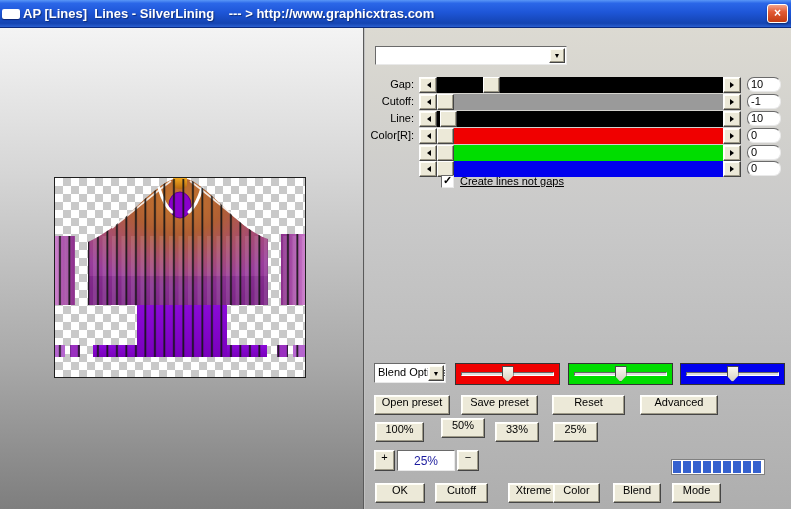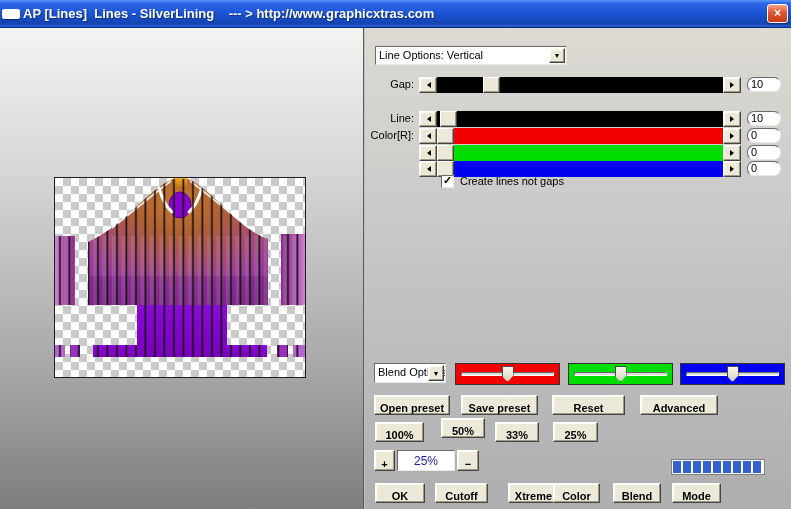--- a/index.html
+++ b/index.html
@@ -24,39 +24,39 @@
   .preview{position:absolute;left:54px;top:149px;width:252px;height:201px;border:1px solid #1f1f1f;
     background-color:#fff;
     background-image:linear-gradient(45deg,#c9c9c9 25%,transparent 25%,transparent 75%,#c9c9c9 75%),
                      linear-gradient(45deg,#c9c9c9 25%,transparent 25%,transparent 75%,#c9c9c9 75%);
     background-size:16px 16px;background-position:0 0,8px 8px;}
   .preview svg{display:block;}
   
   .raised{background:#ece9d8;border:1px solid;border-color:#ffffff #454545 #454545 #ffffff;
     box-shadow:inset -1px -1px 0 #9e9a88,inset 1px 1px 0 #fffef6;}
   .sunken{background:#fff;border:1px solid;border-color:#6a6a6a #e9e9e9 #e9e9e9 #6a6a6a;}
-  .btn{position:absolute;height:20px;font-size:11px;color:#000;display:flex;align-items:flex-end;justify-content:center;cursor:pointer;font-weight:bold;}
+  .btn{position:absolute;height:20px;font-size:11px;color:#000;display:flex;align-items:flex-start;justify-content:center;cursor:pointer;}
   
   .combo{position:absolute;height:19px;}
   .combo .field{position:absolute;inset:0;padding:2px 18px 0 3px;font-size:11px;overflow:hidden;white-space:nowrap;}
   .combo .drop{position:absolute;right:1px;top:1px;bottom:1px;width:16px;display:flex;align-items:center;justify-content:center;font-size:7px;cursor:pointer;}
   
   .srow{position:absolute;left:366px;width:415px;height:16px;display:flex;align-items:stretch;}
   .slabel{width:53px;text-align:right;padding-right:5px;font-size:11px;line-height:14px;color:#000;}
   .sbtn{width:18px;display:flex;align-items:center;justify-content:center;cursor:pointer;}
   .strack{flex:1;position:relative;background:#000;cursor:pointer;}
   .sthumb{position:absolute;top:0;bottom:0;width:17px;background:#ece9d8;border:1px solid;border-color:#fff #454545 #454545 #fff;box-shadow:inset -1px -1px 0 #9e9a88;cursor:ew-resize;}
   .sval{width:34px;margin-left:6px;font-size:11px;line-height:13px;padding-left:3px;height:15px;border-radius:7px;}
   .tri-l{width:0;height:0;border:3px solid transparent;border-right:4px solid #000;margin-right:2px;}
   .tri-r{width:0;height:0;border:3px solid transparent;border-left:4px solid #000;margin-left:2px;}
   
   .cbx{position:absolute;left:441px;top:175px;width:13px;height:13px;cursor:pointer;}
   .cbx .mark{display:none;position:absolute;left:1px;top:-2px;font-size:11px;font-weight:bold;color:#000;}
   .cbx.checked .mark{display:block;}
-  .cbx-label{position:absolute;left:460px;top:175px;font-size:11px;color:#000;}
+  .cbx-label{position:absolute;left:460px;top:175px;font-size:11px;color:#000;text-decoration:underline;}
   
   .wm{position:absolute;left:368px;top:281px;width:150px;text-align:center;color:#9d9fae;
     text-shadow:1px 1px 0 rgba(255,255,255,.75),-1px -1px 1px rgba(70,70,95,.45);}
   .wm1{font-size:21px;font-weight:bold;letter-spacing:1px;font-family:"DejaVu Sans",sans-serif;}
   .wm2{font-size:12px;margin-top:2px;}
   
   .mixer{position:absolute;top:363px;width:105px;height:22px;border:1px solid #333;cursor:pointer;}
   .groove{position:absolute;left:5px;right:5px;top:8px;height:4px;background:#ddd;border:1px solid #666;border-bottom-color:#fff;border-right-color:#fff;}
   .mthumb{position:absolute;left:50%;margin-left:-6px;top:2px;width:12px;height:16px;
     background:linear-gradient(180deg,#faf8f0,#d6d2c2);border:1px solid #4a4a4a;
@@ -148,38 +148,50 @@
         <rect x="222" y="167" width="11" height="12" fill="#9a30c0"></rect>
         <rect x="238" y="167" width="12" height="12" fill="#b565cf"></rect>
         <rect width="250" height="199" fill="url(#vlines)" clip-path="url(#shapeClip)"></rect>
       </svg>
     </div>
   </div>
 
   <div class="right-panel"></div>
 
   <div class="combo sunken" style="left:375px;top:46px;width:192px;">
-    <div class="field">Line Options: Vertical</div>
     <div class="drop raised">
       <span>▼</span>
     </div>
   </div>
 
   <div class="srow" style="top:77px">
     <span class="slabel">Gap:</span>
     <span class="sbtn raised">
         <span class="tri-l"></span>
       </span>
     <span class="strack" style="background: rgb(0, 0, 0);">
         <span class="sthumb" style="left: 16%;"></span>
       </span>
     <span class="sbtn raised">
         <span class="tri-r"></span>
       </span>
     <span class="sval sunken">10</span>
+  </div>
+  <div class="srow" style="top:94px">
+    <span class="slabel">Cutoff:</span>
+    <span class="sbtn raised">
+        <span class="tri-l"></span>
+      </span>
+    <span class="strack" style="background: rgb(154, 154, 154);">
+        <span class="sthumb" style="left: 0%;"></span>
+      </span>
+    <span class="sbtn raised">
+        <span class="tri-r"></span>
+      </span>
+    <span class="sval sunken">-1</span>
   </div>
   <div class="srow" style="top:111px">
     <span class="slabel">Line:</span>
     <span class="sbtn raised">
         <span class="tri-l"></span>
       </span>
     <span class="strack" style="background: rgb(0, 0, 0);">
         <span class="sthumb" style="left: 1%;"></span>
       </span>
     <span class="sbtn raised">

